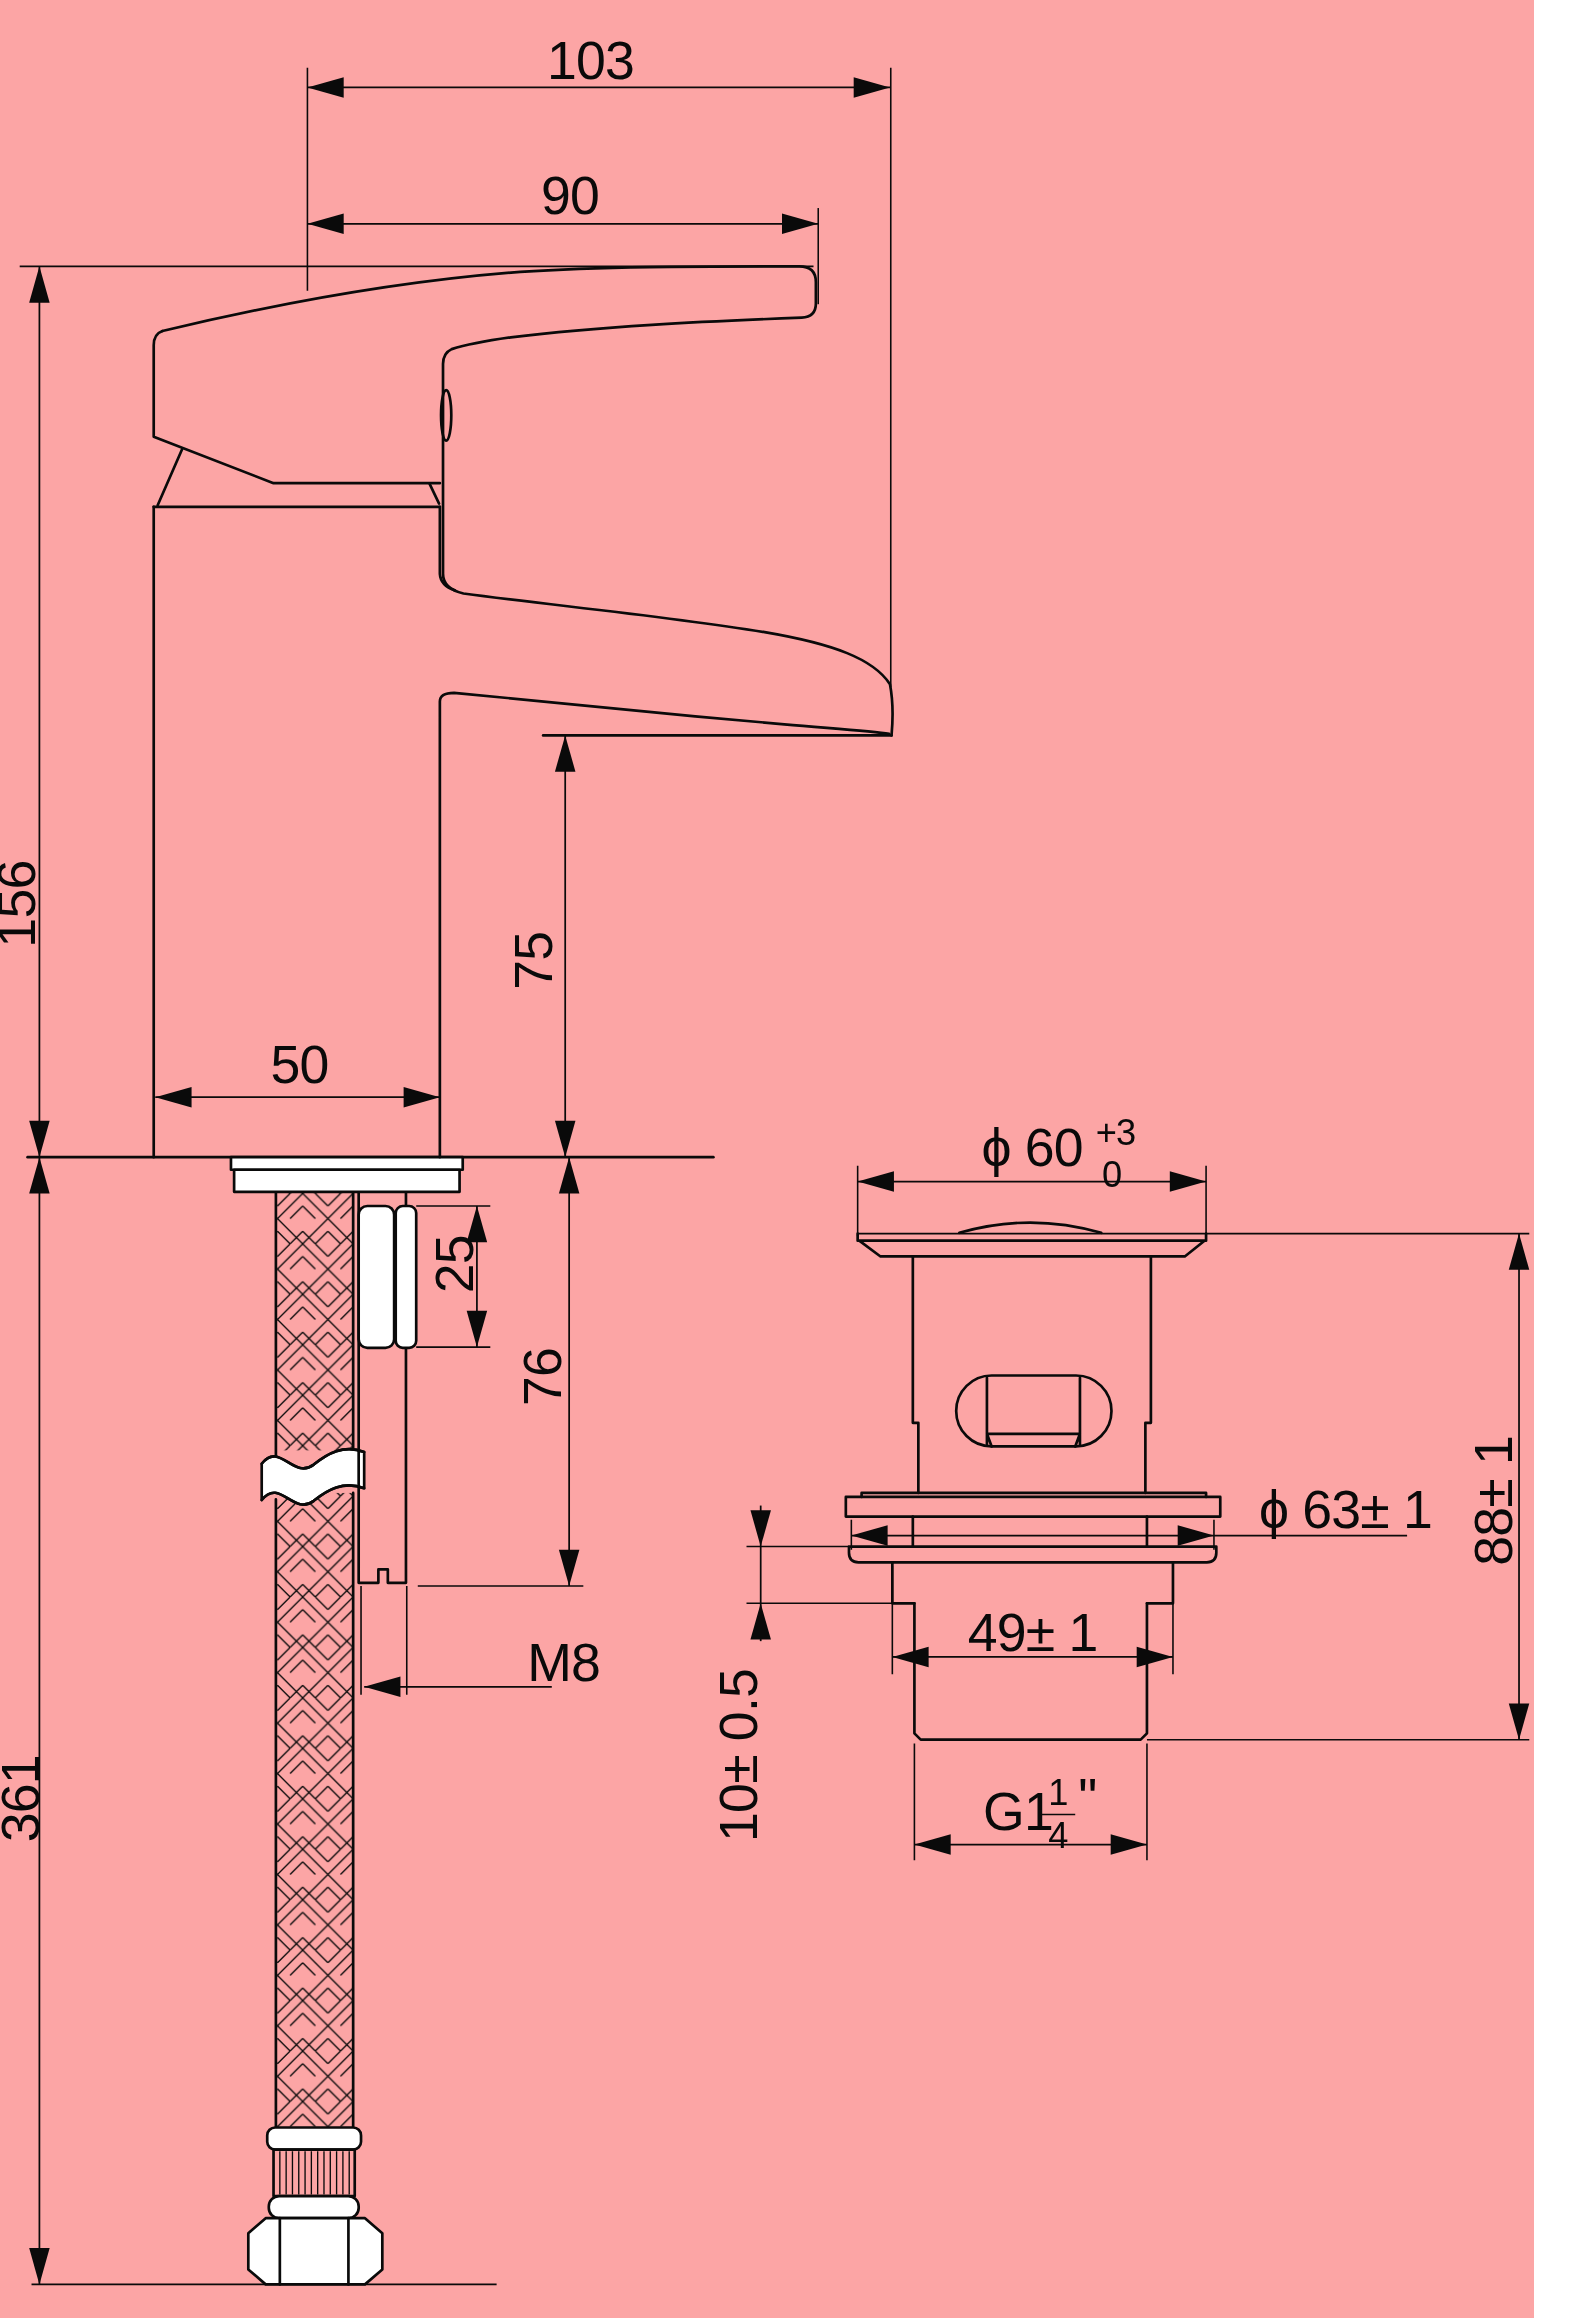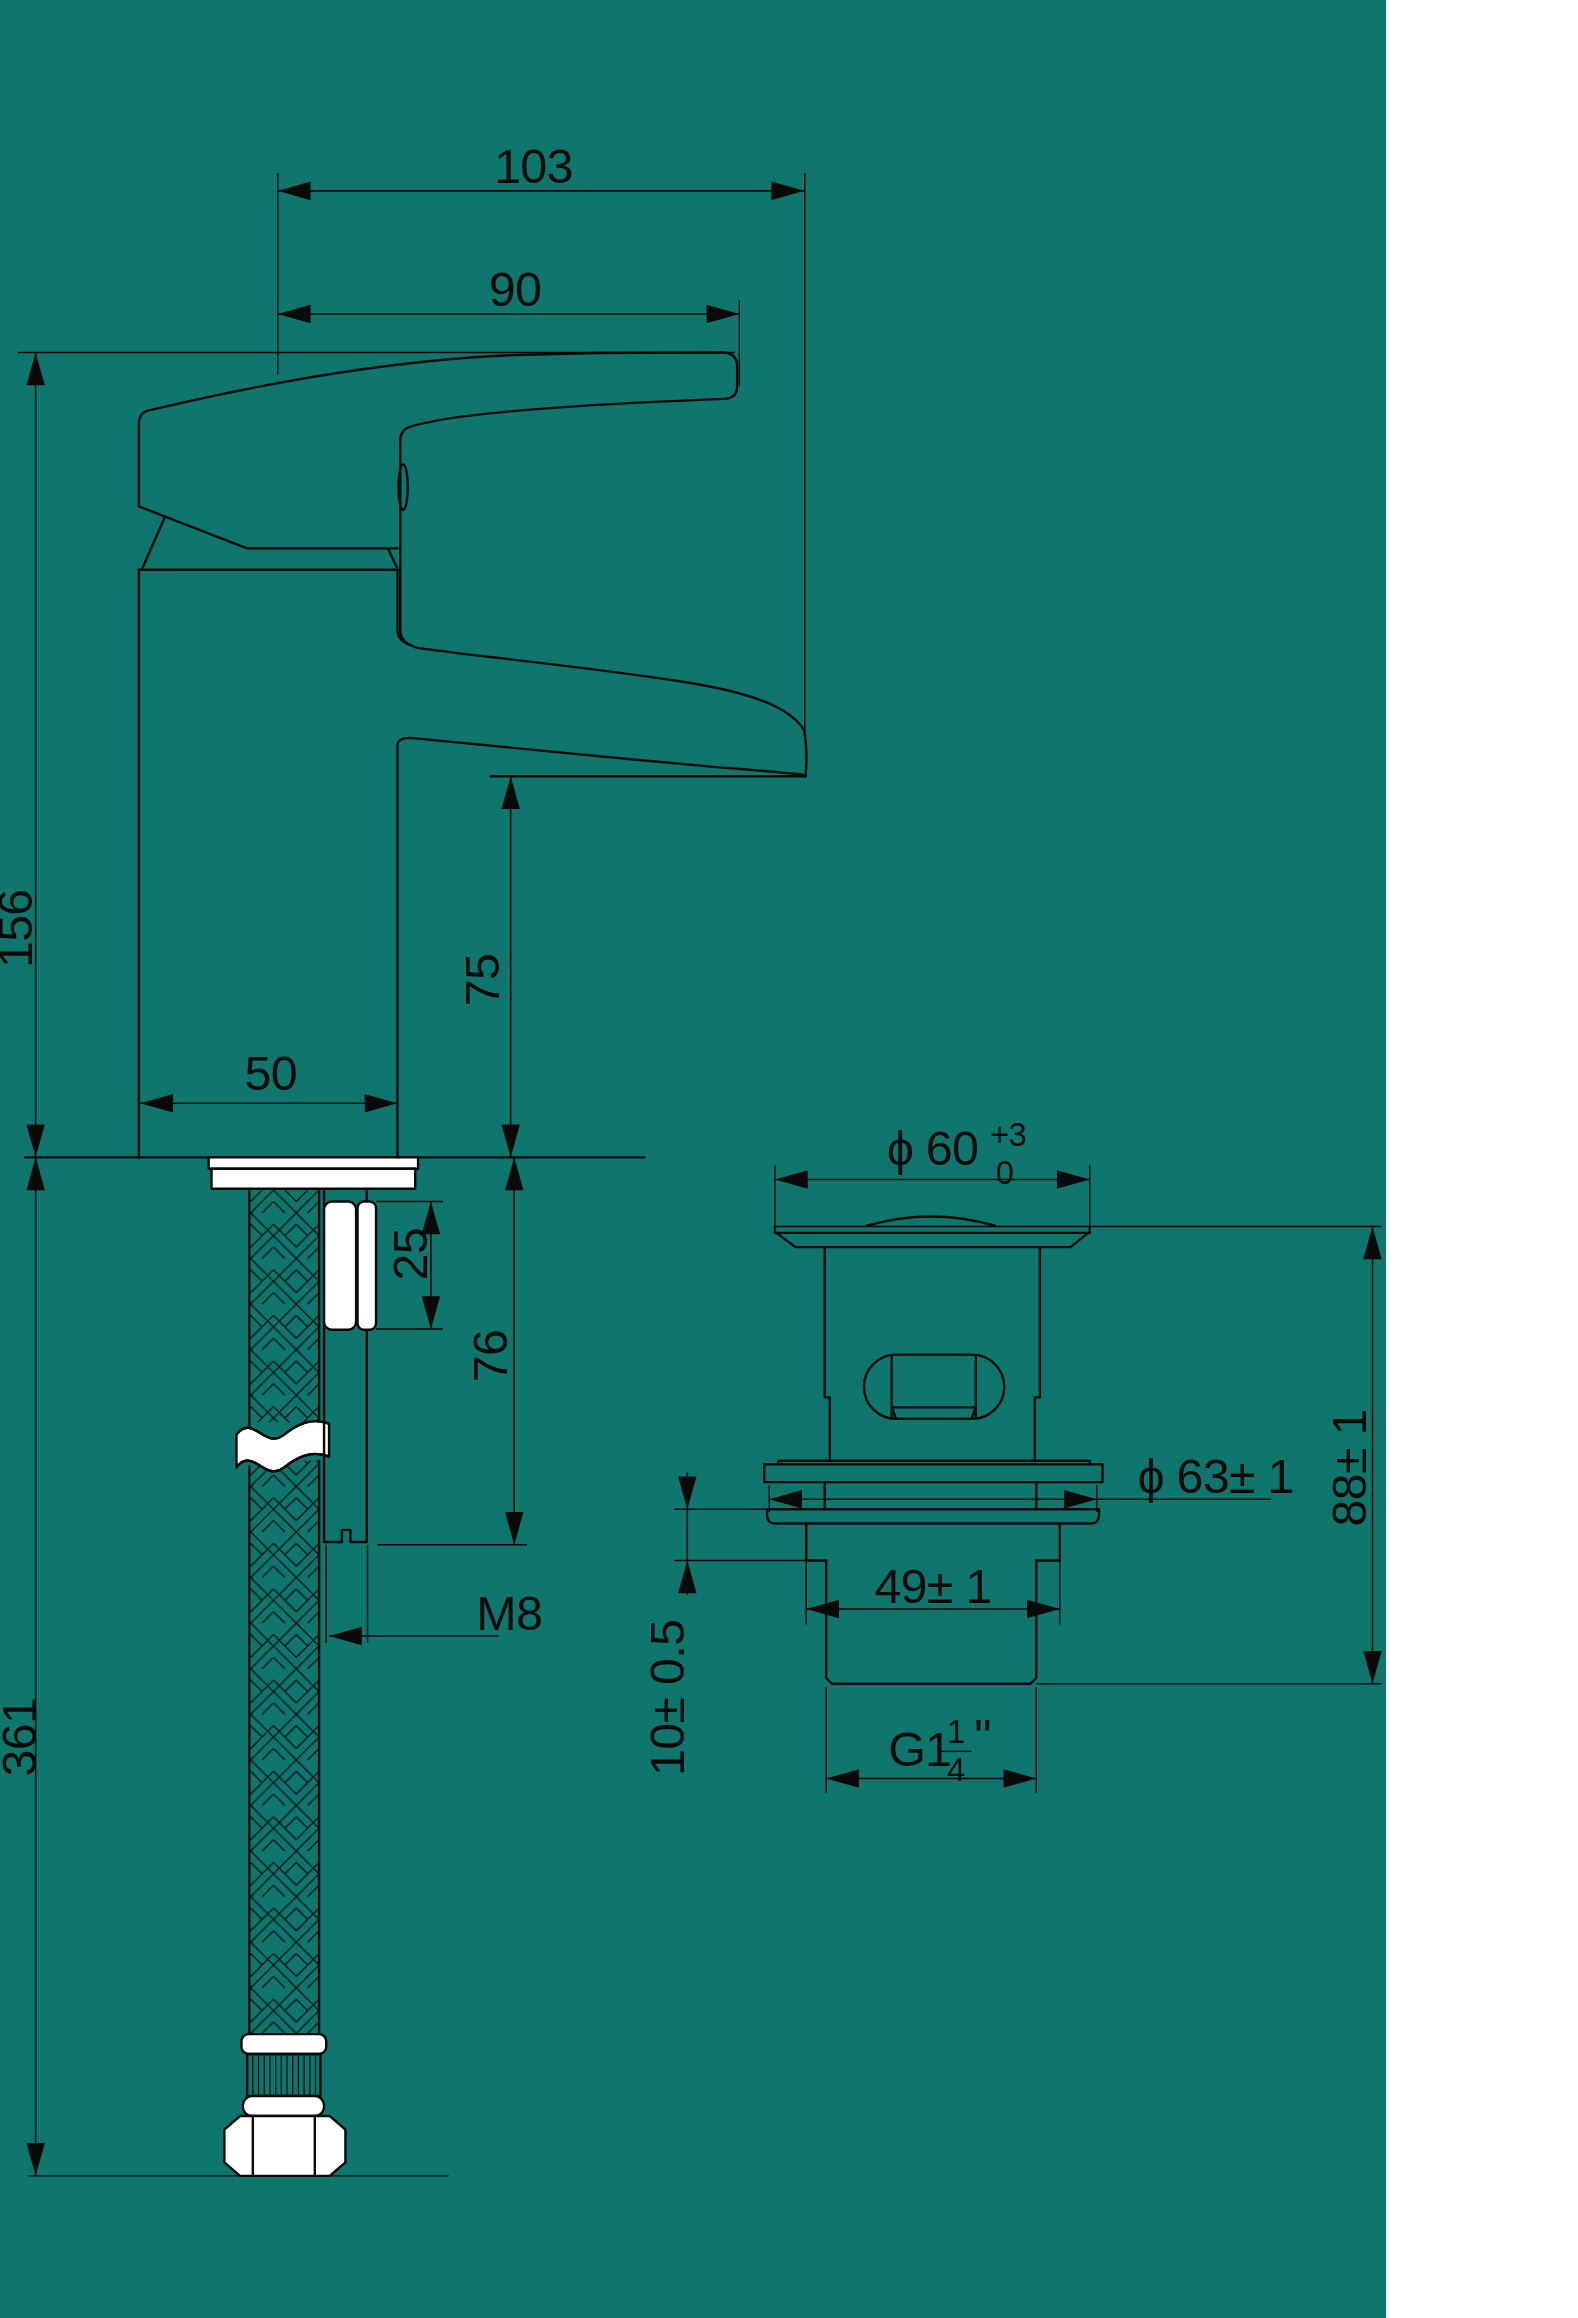--- a/index.html
+++ b/index.html
@@ -1,16 +1,16 @@
 <!DOCTYPE html>
 <html style="font-size:13px"><head>
 <meta charset="utf-8">
 <style>
   html,body{margin:0;padding:0;background:#fff;}
-  .sheet{width:1386px;height:2319px;background:#0f766e;position:relative;}
+  .sheet{width:1534px;height:2319px;background:#fca5a5;position:relative;}
   svg{display:block;width:100%;height:100%;}
   text{font-family:"Liberation Sans","DejaVu Sans",sans-serif;fill:#0a0a0a;letter-spacing:-1px;}
   .outline{stroke:#0a0a0a;stroke-width:3.4;fill:none;stroke-linecap:round;stroke-linejoin:round;}
   .outline-f{stroke:#0a0a0a;stroke-width:3.4;fill:#fff;stroke-linejoin:round;}
   .thin{stroke:#0a0a0a;stroke-width:2;fill:none;stroke-linecap:butt;}
   .dim{stroke:#0a0a0a;stroke-width:2.2;fill:none;stroke-linecap:butt;}
   .braid{stroke:#0a0a0a;stroke-width:1.7;fill:none;}
   .ah{fill:#0a0a0a;stroke:none;}
 </style>
 </head>

